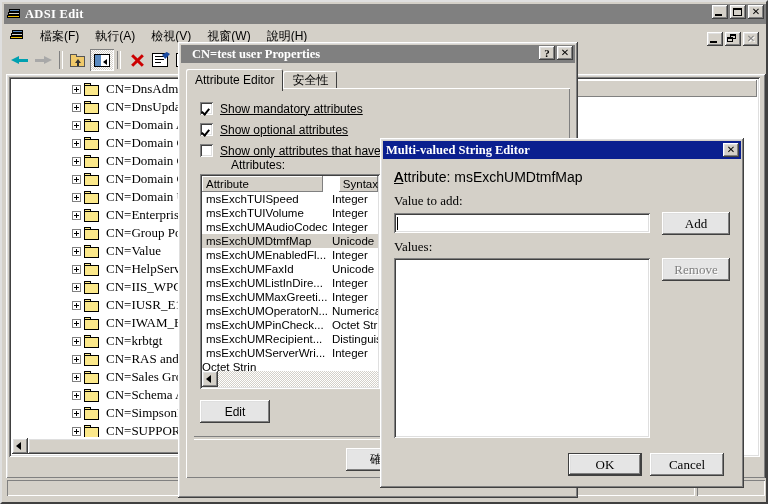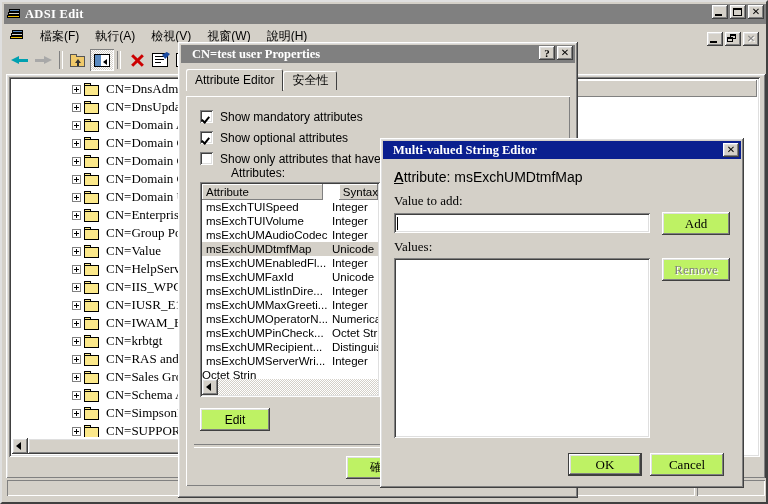--- a/index.html
+++ b/index.html
@@ -168,24 +168,25 @@
   #props-title-text { color:#ffffff; font-weight:bold; font-size:12.5px;
                       margin-left:11px; font-family:"Liberation Serif", serif;}
   #props-tabstrip { position:absolute; left:8px; top:27px; display:flex; align-items:flex-end; }
   .tab { height:19px; padding:0 9px; background:#d4d0c8;
          display:flex; align-items:center; font-family:"Liberation Sans", sans-serif;
          font-size:12px; cursor:default; position:relative;
          box-shadow: inset 1px 1px 0 #ffffff, inset -1px 0 0 #404040;
          border-radius:2px 2px 0 0; }
   .tab.active { height:22px; margin-bottom:-1px; z-index:2; }
   #props-body {
-    position:absolute; left:8px; top:54px; width:384px; height:390px;
+    position:absolute; left:8px; top:46px; width:384px; height:390px;
     background:#d4d0c8;
     box-shadow: inset 1px 1px 0 #ffffff, inset -1px -1px 0 #808080;
     box-sizing:border-box;
+    text-decoration:underline;
   }
   .chkrow { display:flex; align-items:center; margin:0 0 0 14px; height:21px;
             font-family:"Liberation Sans", sans-serif; font-size:12px; cursor:default;}
   .chkbox { width:13px; height:13px; background:#ffffff; flex:none; margin-right:7px;
             box-shadow: inset 1px 1px 0 #808080, inset -1px -1px 0 #ffffff,
                         inset 2px 2px 0 #404040, inset -2px -2px 0 #dfdfdf;
             position:relative; }
   .chkbox.on:after {
     content:""; position:absolute; left:3px; top:5px; width:3px; height:6px;
     border-right:2px solid #000; border-bottom:2px solid #000;
@@ -208,21 +209,21 @@
   #attr-rows { position:absolute; left:2px; top:18px; right:2px; bottom:18px; overflow:hidden; }
   .arow { height:14px; display:flex; align-items:center;
           font-family:"Liberation Sans", sans-serif; font-size:11.5px;
           white-space:nowrap; cursor:default; }
   .arow.sel { background:#d4d0c8; }
   .acol1 { width:130px; padding-left:4px; overflow:hidden; box-sizing:border-box; }
   .acol2 { flex:1; overflow:hidden; }
   #attr-hscroll { position:absolute; left:2px; bottom:2px; right:2px; height:16px;
                   background: repeating-conic-gradient(#d4d0c8 0% 25%, #ffffff 0% 50%) 0/2px 2px;
                   display:flex; align-items:center; }
-  .btn { background:#bef264; font-family:"Liberation Sans", sans-serif; font-size:12px;
+  .btn { background:#e5e5e5; font-family:"Liberation Sans", sans-serif; font-size:12px;
          display:flex; align-items:center; justify-content:center; cursor:default;
          box-shadow: inset -1px -1px 0 #404040, inset 1px 1px 0 #ffffff,
                      inset -2px -2px 0 #808080, inset 2px 2px 0 #dfdfdf;
          box-sizing:border-box; color:#000;text-align:right; }
   .btn.disabled { color:#808080; text-shadow: 1px 1px 0 #ffffff; }
   .btn.default { box-shadow: inset -1px -1px 0 #404040, inset 1px 1px 0 #404040,
                              inset -2px -2px 0 #404040, inset 2px 2px 0 #ffffff,
                              inset -3px -3px 0 #808080, inset 3px 3px 0 #dfdfdf; }
   #edit-btn { position:absolute; left:14px; top:312px; width:70px; height:23px; }
   #props-sep { position:absolute; left:8px; top:348px; width:384px; height:2px;
@@ -234,21 +235,21 @@
     position:absolute; left:380px; top:138px; width:364px; height:350px;
     background:#d4d0c8;
     box-shadow: inset -1px -1px 0 #404040, inset 1px 1px 0 #ffffff,
                 inset -2px -2px 0 #808080, inset 2px 2px 0 #dfdfdf;
     box-sizing:border-box;
   }
   #mvs-titlebar {
     position:absolute; left:3px; top:3px; right:3px; height:18px;
     background:#0a1f8f; display:flex; align-items:center; justify-content:space-between;
   }
-  #mvs-title-text { color:#ffffff; font-weight:bold; font-size:12.5px; margin-left:10px;
+  #mvs-title-text { color:#ffffff; font-weight:bold; font-size:12.5px; margin-left:3px;
                     font-family:"Liberation Serif", serif; }
   #mvs-attr { position:absolute; left:14px; top:31px;
               font-family:Liberation Sans, sans-serif; font-size:14px; }
   #mvs-vallabel { position:absolute; left:14px; top:55px;
                   font-family:"Liberation Serif", serif; font-size:13px; }
   #mvs-input {
     position:absolute; left:14px; top:75px; width:256px; height:20px;
     background:#ffffff;
     box-shadow: inset 1px 1px 0 #808080, inset -1px -1px 0 #ffffff,
                 inset 2px 2px 0 #404040, inset -2px -2px 0 #dfdfdf;

